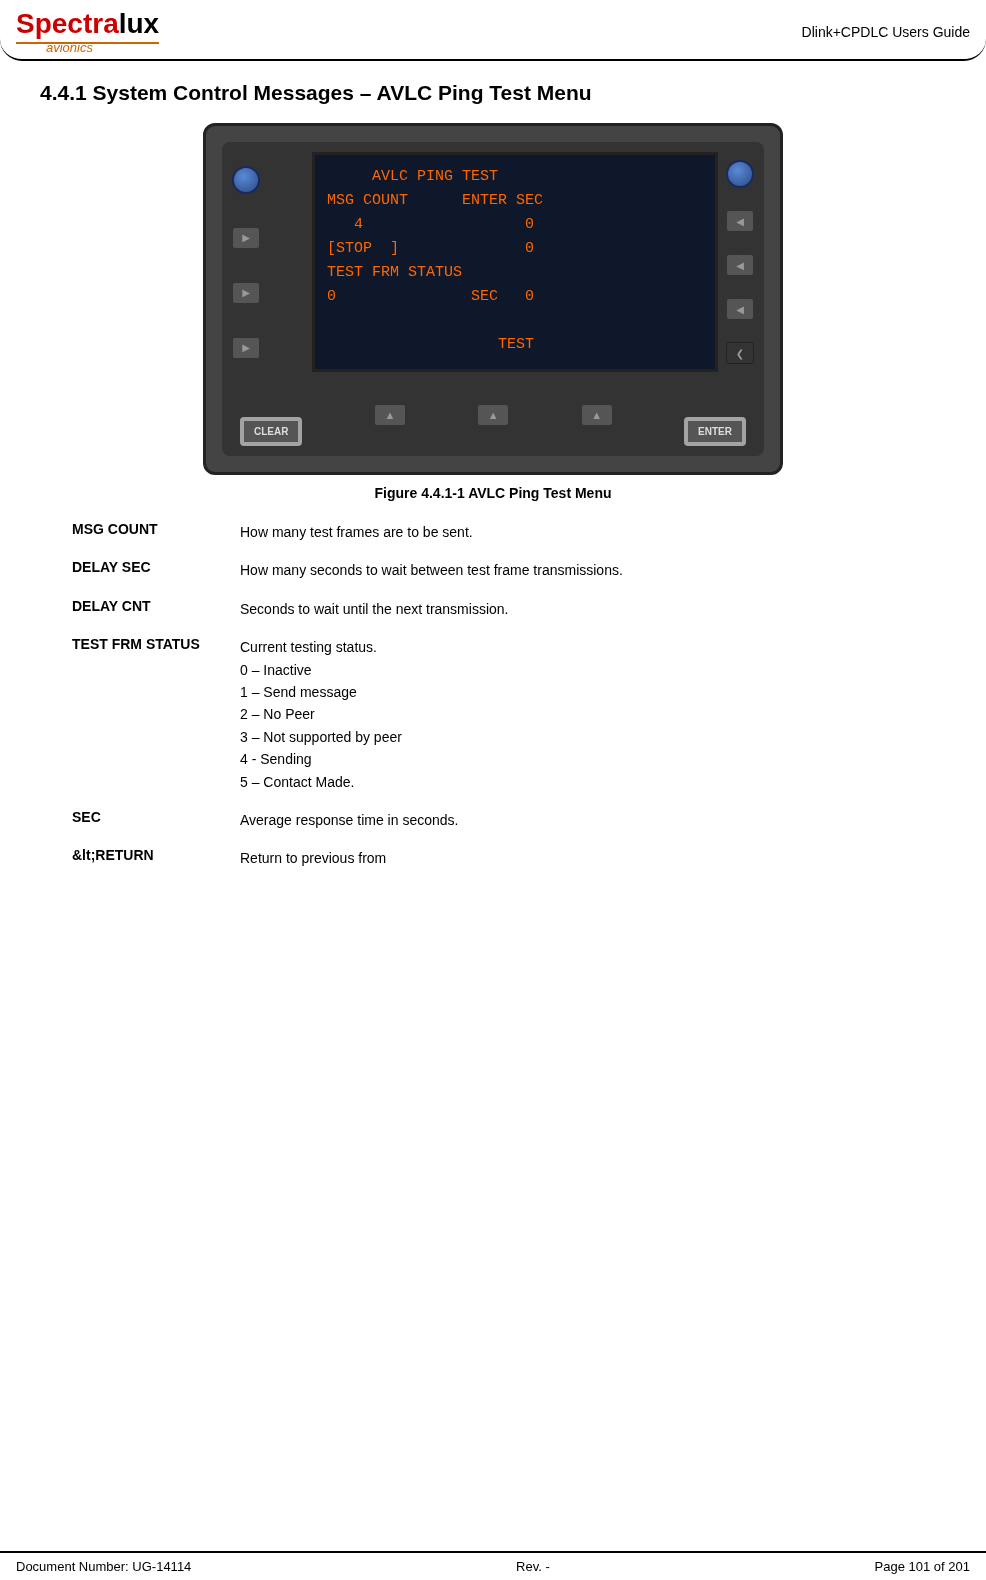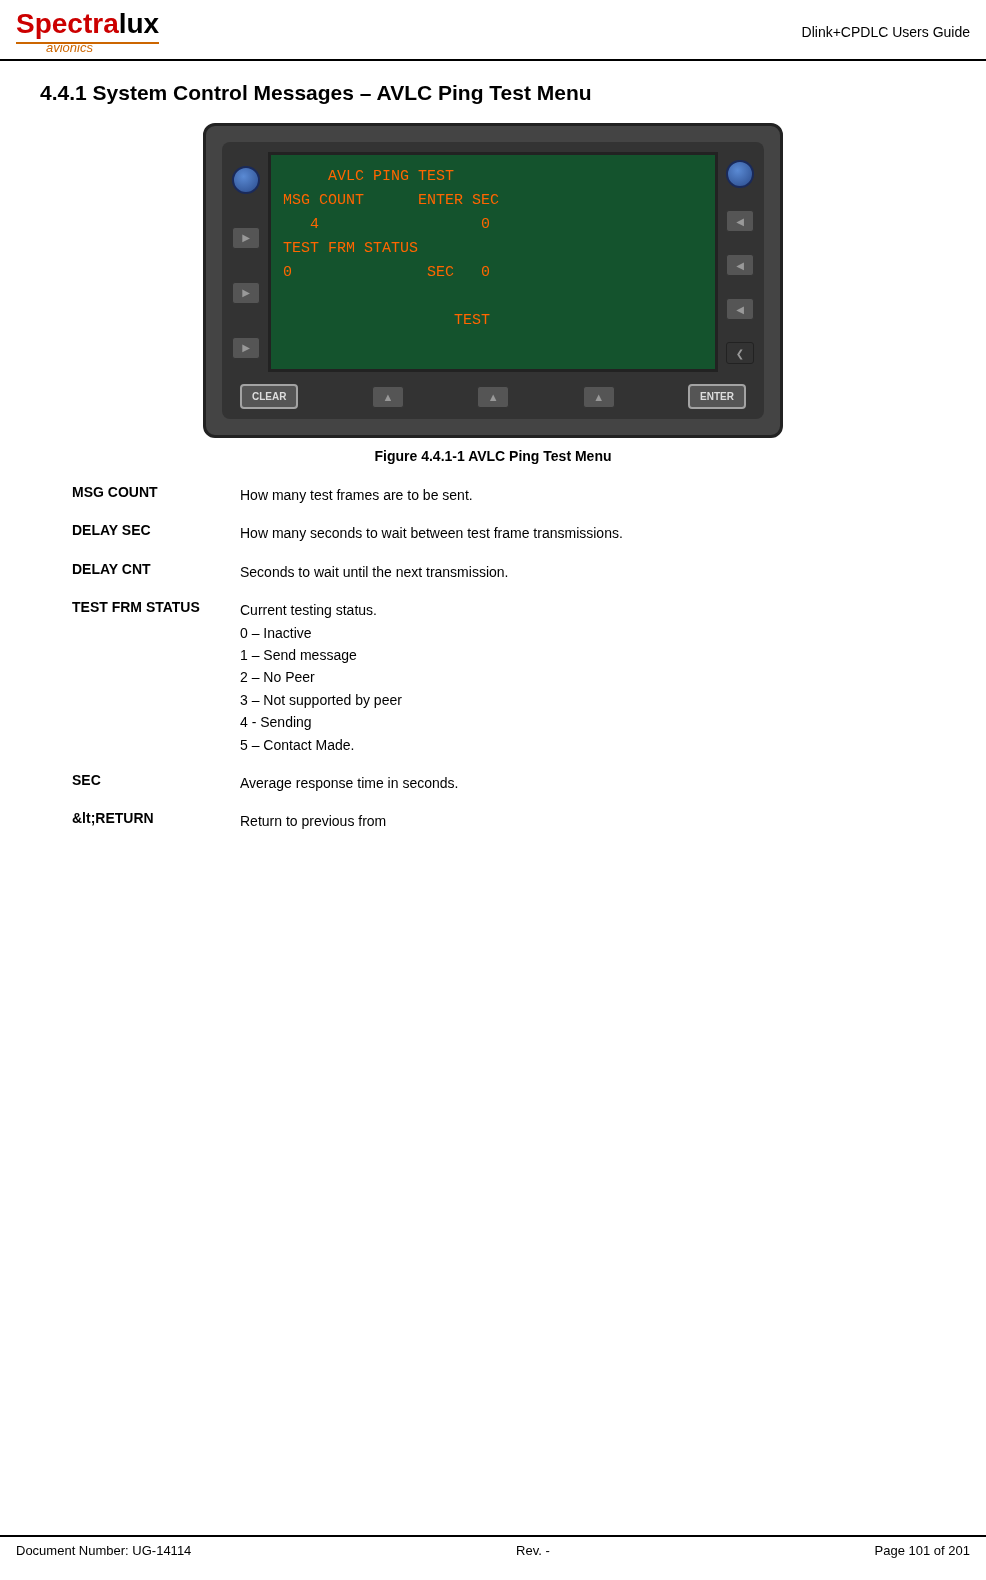--- a/index.html
+++ b/index.html
@@ -13,20 +13,21 @@
       position: relative;
     }
 
     
     .header {
       display: flex;
       justify-content: space-between;
       align-items: center;
       padding: 8px 16px 4px 16px;
       border-bottom: 2px solid #000;
+      border-radius: 22px;
     }
     .logo-container {
       display: flex;
       flex-direction: column;
       align-items: flex-start;
     }
     .logo-text {
       font-size: 28px;
       font-weight: bold;
       font-family: Arial, sans-serif;
@@ -115,28 +116,29 @@
       align-items: center;
       justify-content: center;
     }
     .side-btn-rect-arrow {
       color: #999;
       font-size: 10px;
     }
     
     .screen {
       flex: 1;
-      background: #14532d;
+      background: #0f172a;
       border: 3px solid #222;
       padding: 10px 12px;
       font-family: 'Courier New', monospace;
       font-size: 15px;
       color: #ff6600;
       line-height: 1.6;
       min-height: 220px;
+      margin-left: 44px;
     }
     .screen-line {
       display: block;
       white-space: pre;
     }
 
     
     .device-bottom {
       display: flex;
       justify-content: space-between;
@@ -144,21 +146,22 @@
       padding: 0 8px;
       margin-top: 4px;
     }
     .bottom-btn {
       background: #555;
       color: #ddd;
       font-size: 10px;
       font-weight: bold;
       padding: 5px 10px;
       border-radius: 4px;
-      border: 2px solid #a3a3a3;
+      border: 4px solid #a3a3a3;
+      margin-top: 33px;
     }
     .bottom-btn-arrow {
       width: 32px;
       height: 22px;
       background: #555;
       border-radius: 3px;
       border: 1px solid #333;
       display: flex;
       align-items: center;
       justify-content: center;
@@ -193,21 +196,21 @@
     }
     .def-desc {
       font-size: 14px;
       line-height: 1.6;
       color: #000;
     }
 
     
     .footer {
       position: absolute;
-      bottom: 16px;
+      bottom: 0;
       left: 0;
       right: 0;
       border-top: 2px solid #000;
       padding: 6px 16px;
       display: flex;
       justify-content: space-between;
       font-size: 13px;
     }
   </style>
 </head>
@@ -246,20 +249,21 @@
               </div>
             <div class="side-btn-rect">
                 <span class="side-btn-rect-arrow">▶</span>
               </div>
           </div>
 
           <div class="screen">
             <span class="screen-line">     AVLC PING TEST     </span>
             <span class="screen-line">MSG COUNT      ENTER SEC</span>
             <span class="screen-line">   4                  0 </span>
+            <span class="screen-line">[STOP  ]              0 </span>
             <span class="screen-line">TEST FRM STATUS         </span>
             <span class="screen-line">0               SEC   0 </span>
             <span class="screen-line">                        </span>
             <span class="screen-line">                   TEST </span>
           </div>
 
           <div class="side-buttons">
             <div class="side-btn"></div>
             <div class="side-btn-rect">
                 <span class="side-btn-rect-arrow">◀</span>

